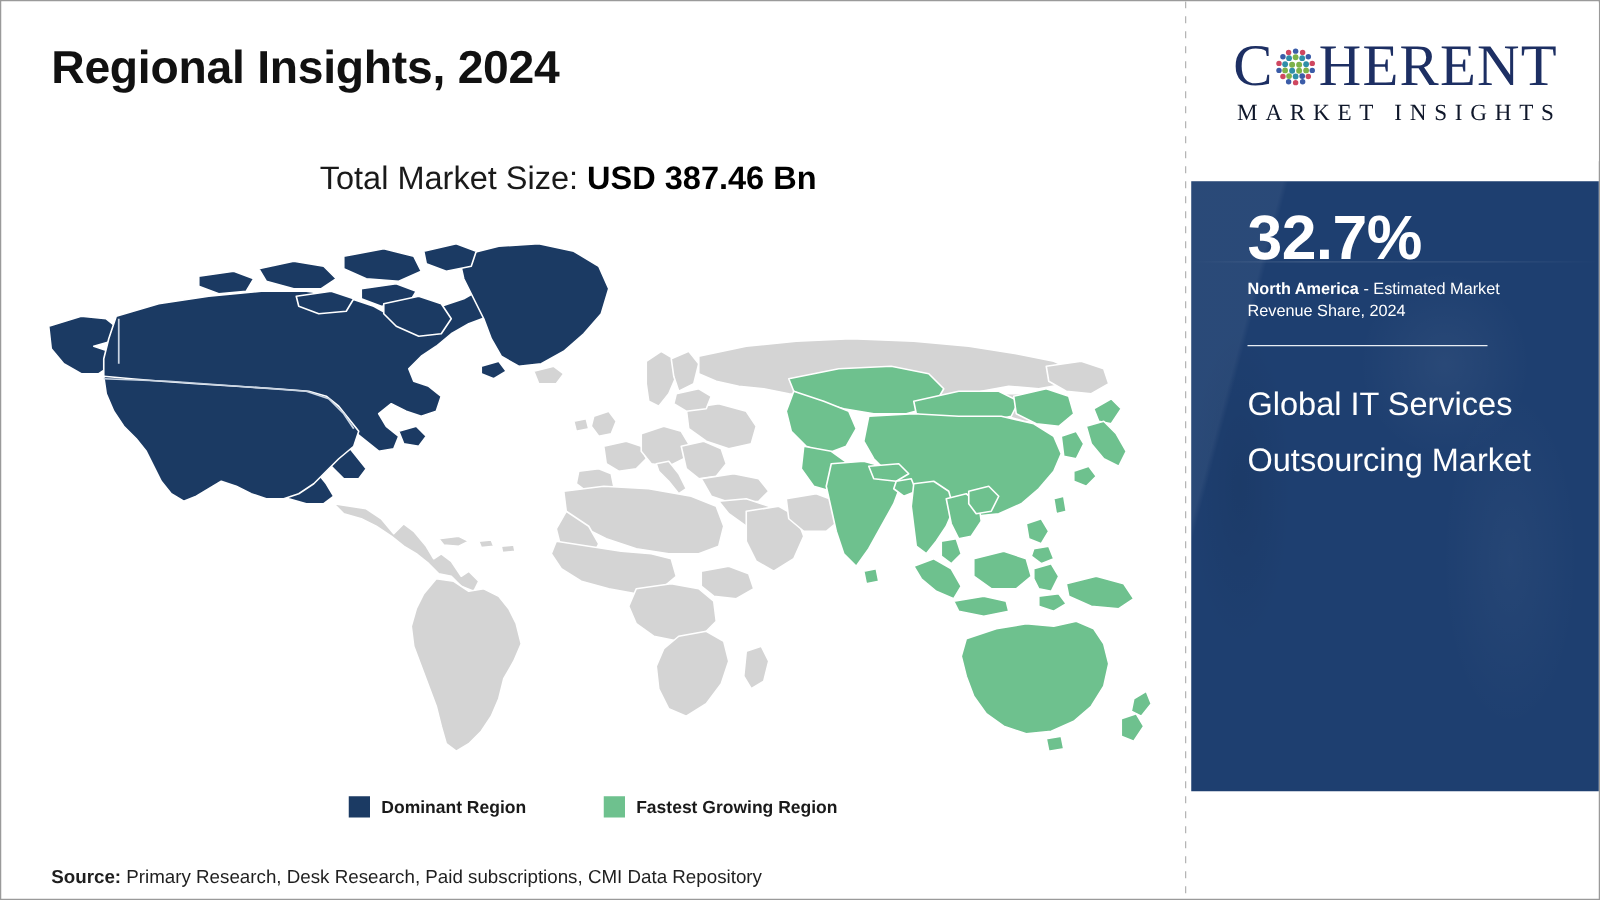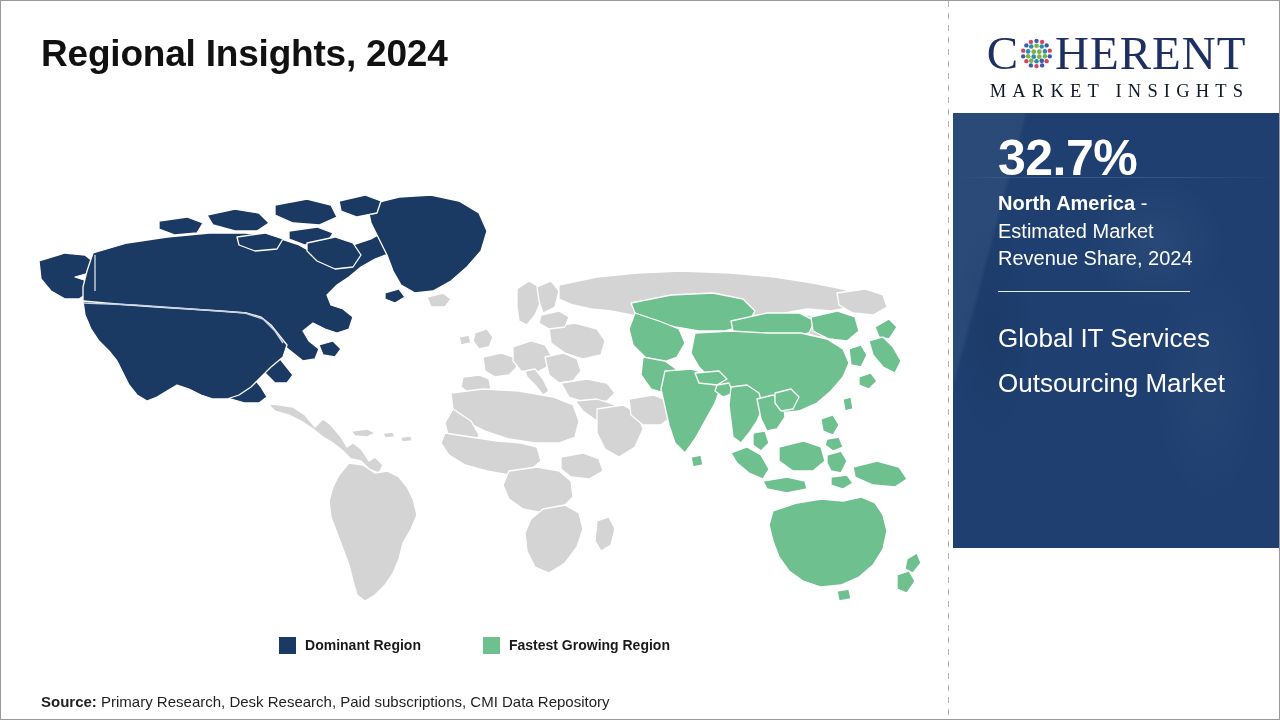--- a/index.html
+++ b/index.html
@@ -124,22 +124,22 @@
     font-size: 18.5px;
     color: #0f172a;
     letter-spacing: 6.2px;
     margin-top: 4px;
     padding-left: 6px;
     white-space: nowrap;
   }
 
   .blue-panel {
     position: absolute;
-    left: 952px; top: 112px;
-    width: 327px; height: 435px;
+    left: 952px; top: 144px;
+    width: 327px; height: 488px;
     background:
       radial-gradient(ellipse 120% 80% at 18% 8%, rgba(255,255,255,0.085), rgba(255,255,255,0) 60%),
       radial-gradient(ellipse 70% 55% at 88% 72%, rgba(255,255,255,0.05), rgba(255,255,255,0) 65%),
       linear-gradient(160deg, #234madd 0%, #1e3f70 42%, #1c3a68 100%);
     background-color: #1e3f70;
     overflow: hidden;
   }
   
   .panel-ghost {
     position: absolute; inset: 0;
@@ -162,21 +162,21 @@
   .stat-value {
     margin-top: 19px;
     font-size: 50px;
     font-weight: 700;
     color: #ffffff;
     line-height: 1.06;
     letter-spacing: -0.5px;
   }
   .stat-desc {
     margin-top: 5px;
-    font-size: 20px;
+    font-size: 13px;
     color: #ffffff;
     line-height: 1.38;
   }
   .stat-desc .region { font-weight: 700; }
   .panel-rule {
     margin-top: 18px;
     width: 192px; height: 1.5px;
     background: #e8edf4;
   }
   .market-name {
@@ -191,20 +191,24 @@
 <body>
 
 <div id="infographic">
 
   <div class="v-dash"></div>
 
   <div class="left-pane">
 
     <div class="page-title">Regional Insights, 2024</div>
 
+    <div class="market-size">
+      <span class="ms-label">Total Market Size:</span>
+      <span class="ms-value">USD 387.46 Bn</span>
+    </div>
 
     <div class="map-wrap">
       <svg viewBox="0 0 890 440" xmlns="http://www.w3.org/2000/svg">
         <g stroke="#ffffff" stroke-width="1.3" stroke-linejoin="round">
 
           <g fill="#d4d4d4">
 
             <path d="M236 222 L262 226 L274 234 L284 246 L292 238 L300 244 L310 256 L316 266 L322 262 L330 268 L338 280 L344 276 L352 284 L348 292 L338 288 L330 280 L320 278 L312 270 L302 262 L292 256 L282 248 L270 240 L258 234 L244 230 Z"></path>
 
             <path d="M320 250 L336 248 L344 252 L336 256 L324 255 Z"></path>

